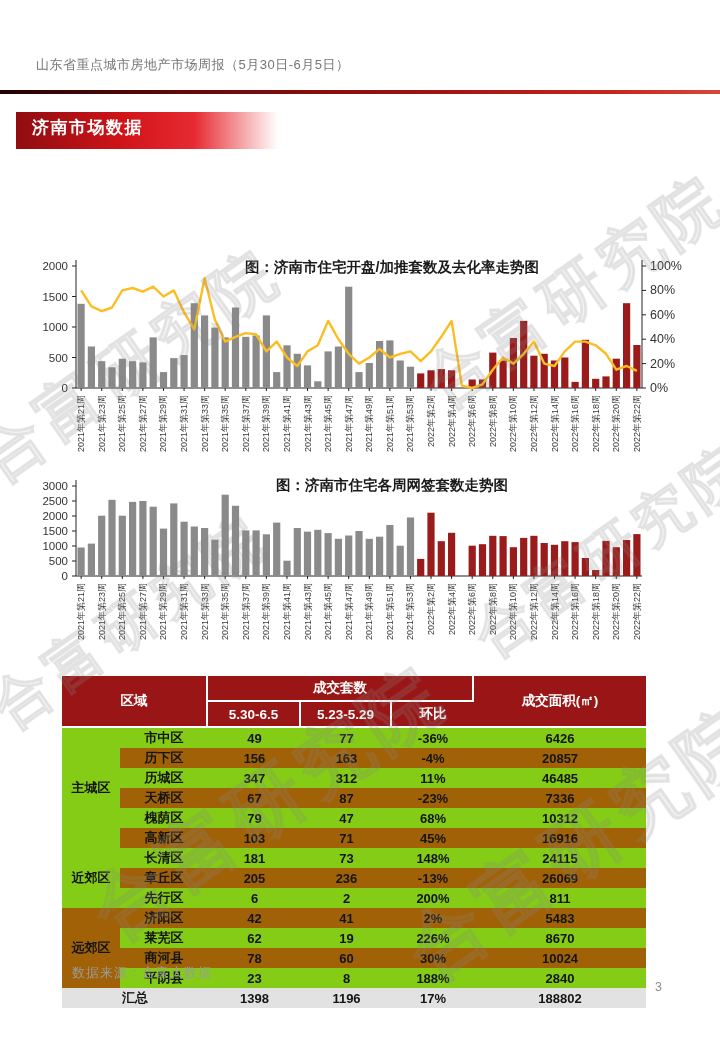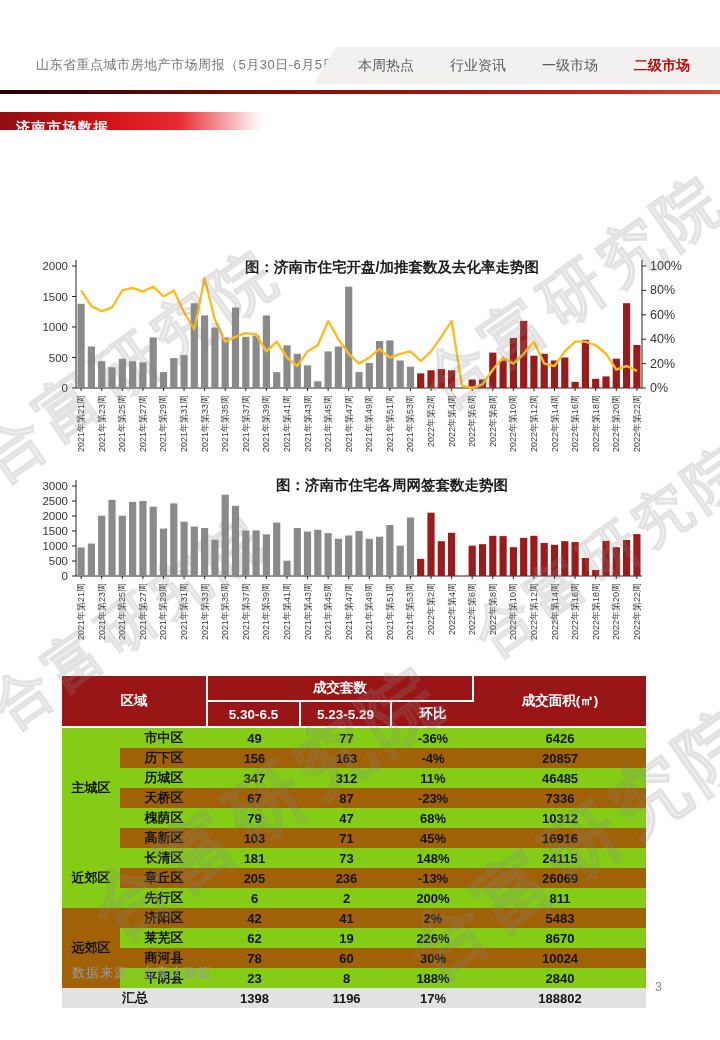--- a/index.html
+++ b/index.html
@@ -7,22 +7,22 @@
         font-family:"Liberation Sans","DejaVu Sans",sans-serif;}
   
   .report-title{position:absolute;left:36px;top:56px;font-size:13px;color:#757575;letter-spacing:.5px;}
   .tabs{position:absolute;right:0;top:47px;height:37px;background:#f2f1f0;display:flex;align-items:center;
         gap:36px;padding:0 30px 0 44px;clip-path:polygon(22px 0,100% 0,100% 100%,0 100%);}
   .tab{font-size:14px;color:#5a5a5a;cursor:pointer;white-space:nowrap;}
   .tab.active{color:#b50b0b;font-weight:bold;}
   .divider{position:absolute;left:0;top:90px;width:720px;height:4px;
            background:linear-gradient(90deg,#220202,#6e0a0a 30%,#a31414 62%,#c8251c 85%,#d8463a);}
   
-  .banner{position:absolute;left:0;top:112px;height:18px;width:262px;box-sizing:border-box;padding-left:16px;
-          color:#fff;font-size:14px;font-weight:bold;line-height:31px;letter-spacing:1.5px;
+  .banner{position:absolute;left:16px;top:112px;height:37px;width:262px;box-sizing:border-box;padding-left:16px;
+          color:#fff;font-size:17px;font-weight:bold;line-height:31px;letter-spacing:1.5px;
           background:linear-gradient(90deg,#8f0d10,#cf1318 40%,#e62a31 68%,rgba(232,51,58,0));}
   
   .summary{position:absolute;left:40px;top:166px;width:648px;color:#d7000f;font-size:17.5px;font-weight:bold;
            line-height:34px;letter-spacing:.5px;}
   
   .chart{position:absolute;left:0;width:720px;}
   #chart1{top:250px;height:222px;}
   #chart2{top:472px;height:202px;}
   
   #data-table{position:absolute;left:62px;top:676px;width:584px;border-collapse:separate;border-spacing:0;
@@ -42,26 +42,20 @@
   .wm{position:absolute;font-weight:bold;white-space:nowrap;transform:rotate(-35deg);
       color:rgba(135,135,135,0.10);-webkit-text-stroke:1px rgba(135,135,135,0.16);
       pointer-events:none;z-index:6;letter-spacing:6px;}
 </style>
 </head>
 <body>
 
 <div class="page">
 
   <div class="report-title">山东省重点城市房地产市场周报（5月30日-6月5日）</div>
-  <div class="tabs" id="tabs">
-      <div class="tab">本周热点</div>
-      <div class="tab">行业资讯</div>
-      <div class="tab">一级市场</div>
-      <div class="tab active">二级市场</div>
-    </div>
   <div class="divider"></div>
 
   <div class="banner">
     <span>济南市场数据</span>
   </div>
 
 
   <div class="chart" id="chart1"><svg width="720" height="222">
         <line x1="76" y1="10" x2="76" y2="138" stroke="#222" stroke-width="1"></line>
         <line x1="76" y1="138" x2="642" y2="138" stroke="#222" stroke-width="1"></line>

